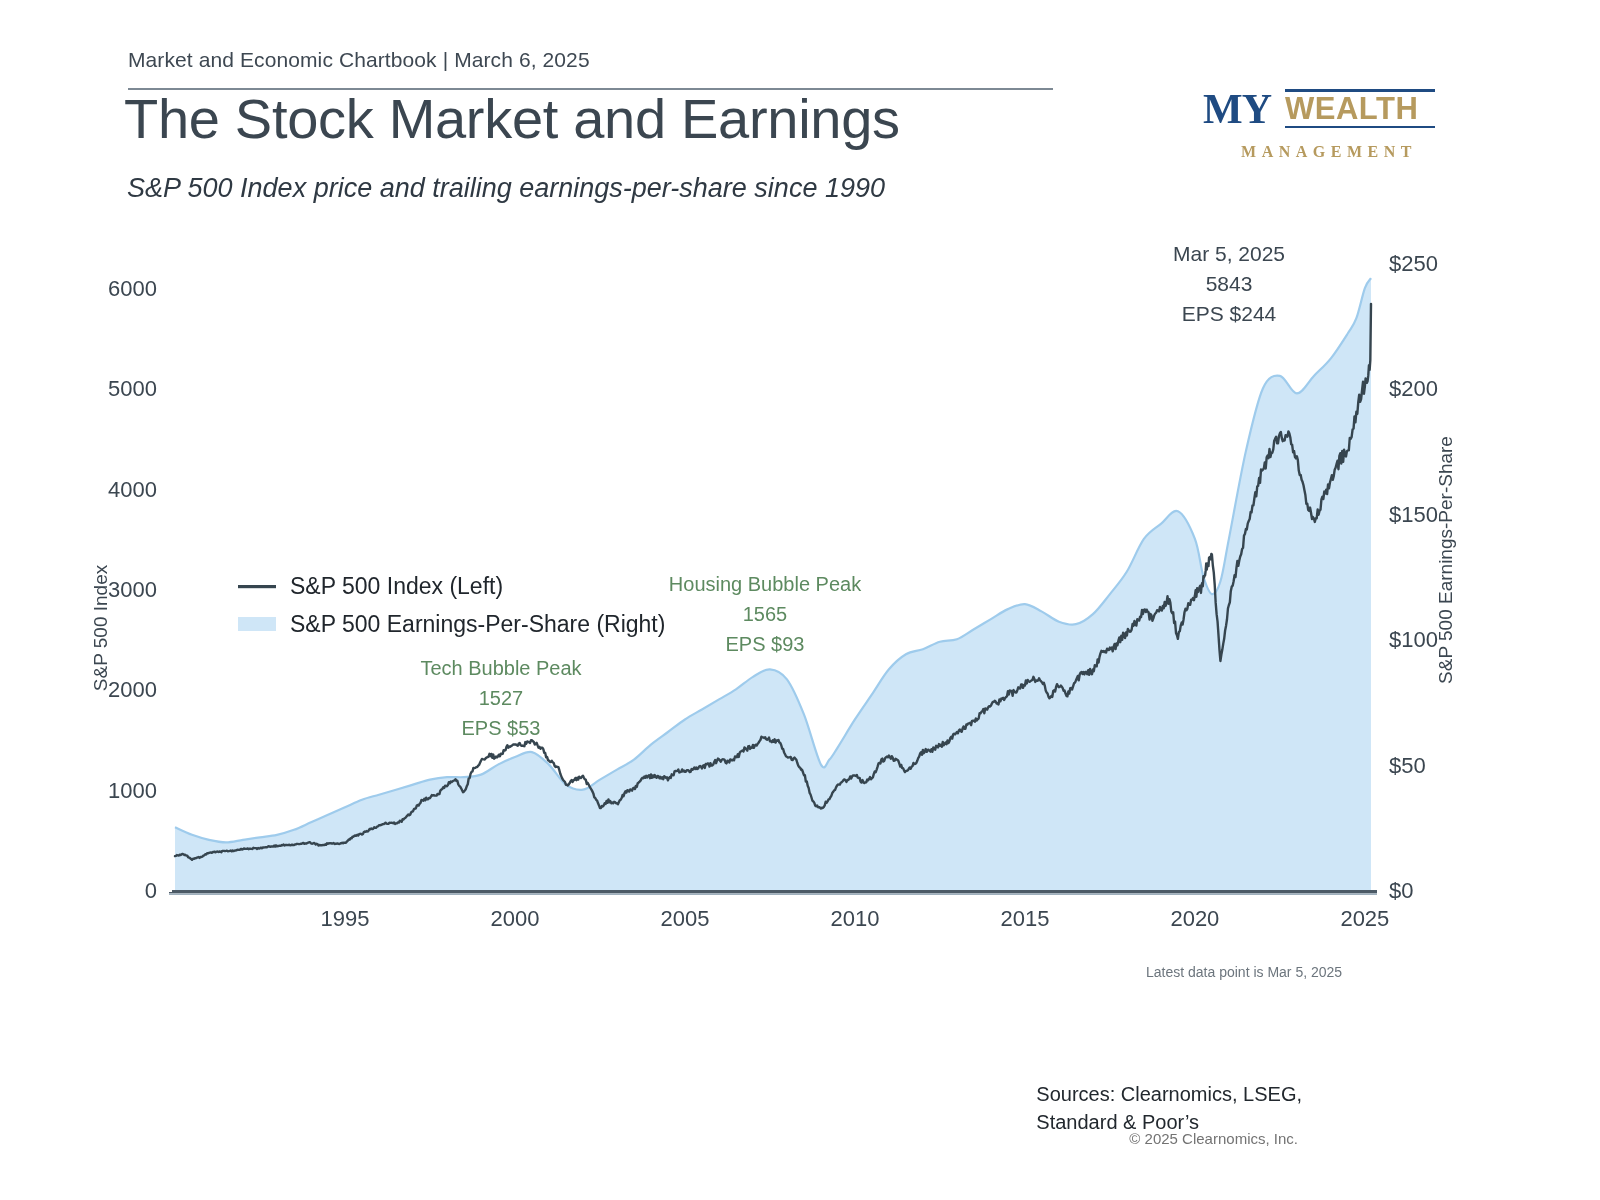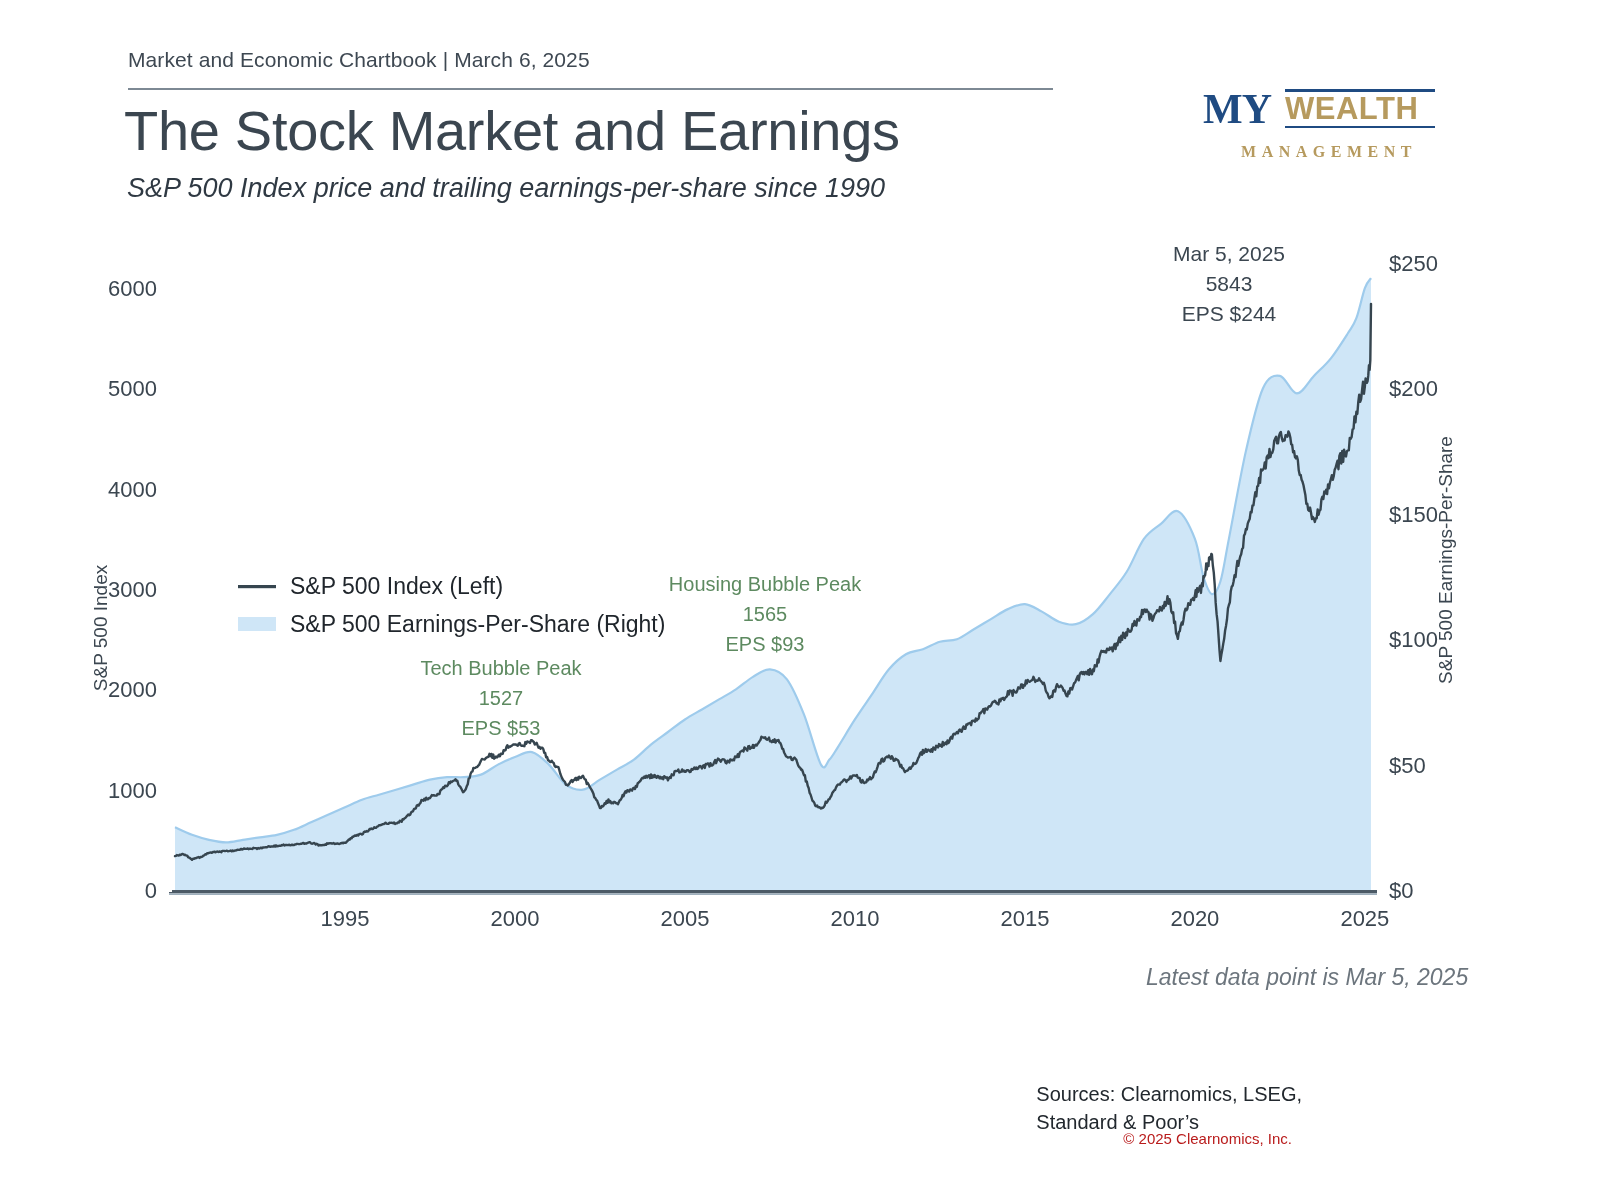--- a/index.html
+++ b/index.html
@@ -17,21 +17,21 @@
   .kicker{
     position:absolute;left:128px;top:48px;
     font-size:21px;font-weight:400;color:#3e4852;
     letter-spacing:.1px;white-space:nowrap;
   }
   .rule{
     position:absolute;left:128px;top:88px;width:925px;height:2px;
     background:#7d8994;
   }
   .title{
-    position:absolute;left:124px;top:98px;
+    position:absolute;left:124px;top:86px;
     font-size:56px;font-weight:400;color:#3b4650;
     letter-spacing:-.3px;white-space:nowrap;
   }
   .subtitle{
     position:absolute;left:127px;top:173px;
     font-size:27px;font-style:italic;font-weight:400;color:#2f3943;
     white-space:nowrap;
     text-align:center;
   }
 
@@ -80,30 +80,30 @@
     font-size:20px;fill:#5d8a60;text-anchor:middle;
   }
   .anno-dark{
     font-family:"Liberation Sans", sans-serif;
     font-size:21px;fill:#3b4650;text-anchor:middle;
   }
 
   
   .latest{
     position:absolute;left:1146px;top:964px;
-    font-size:23px;font-style:italic;color:#6c757d;white-space:nowrap;
+    font-size:14px;color:#6c757d;white-space:nowrap;
   }
   .sources{
     position:absolute;right:158px;top:1080px;
     font-size:20px;color:#22282e;text-align:left;line-height:28px;
     white-space:pre-line;
   }
   .copyright{
-    position:absolute;right:168px;top:1130px;
-    font-size:15px;color:#b91c1c;text-align:left;white-space:nowrap;
+    position:absolute;right:162px;top:1130px;
+    font-size:15px;color:#737373;text-align:left;white-space:nowrap;
   }
 </style>
 </head>
 <body>
 
 <div class="page">
 
   <div class="kicker">Market and Economic Chartbook | March 6, 2025</div>
   <div class="rule"></div>
   <div class="title">The Stock Market and Earnings</div>

